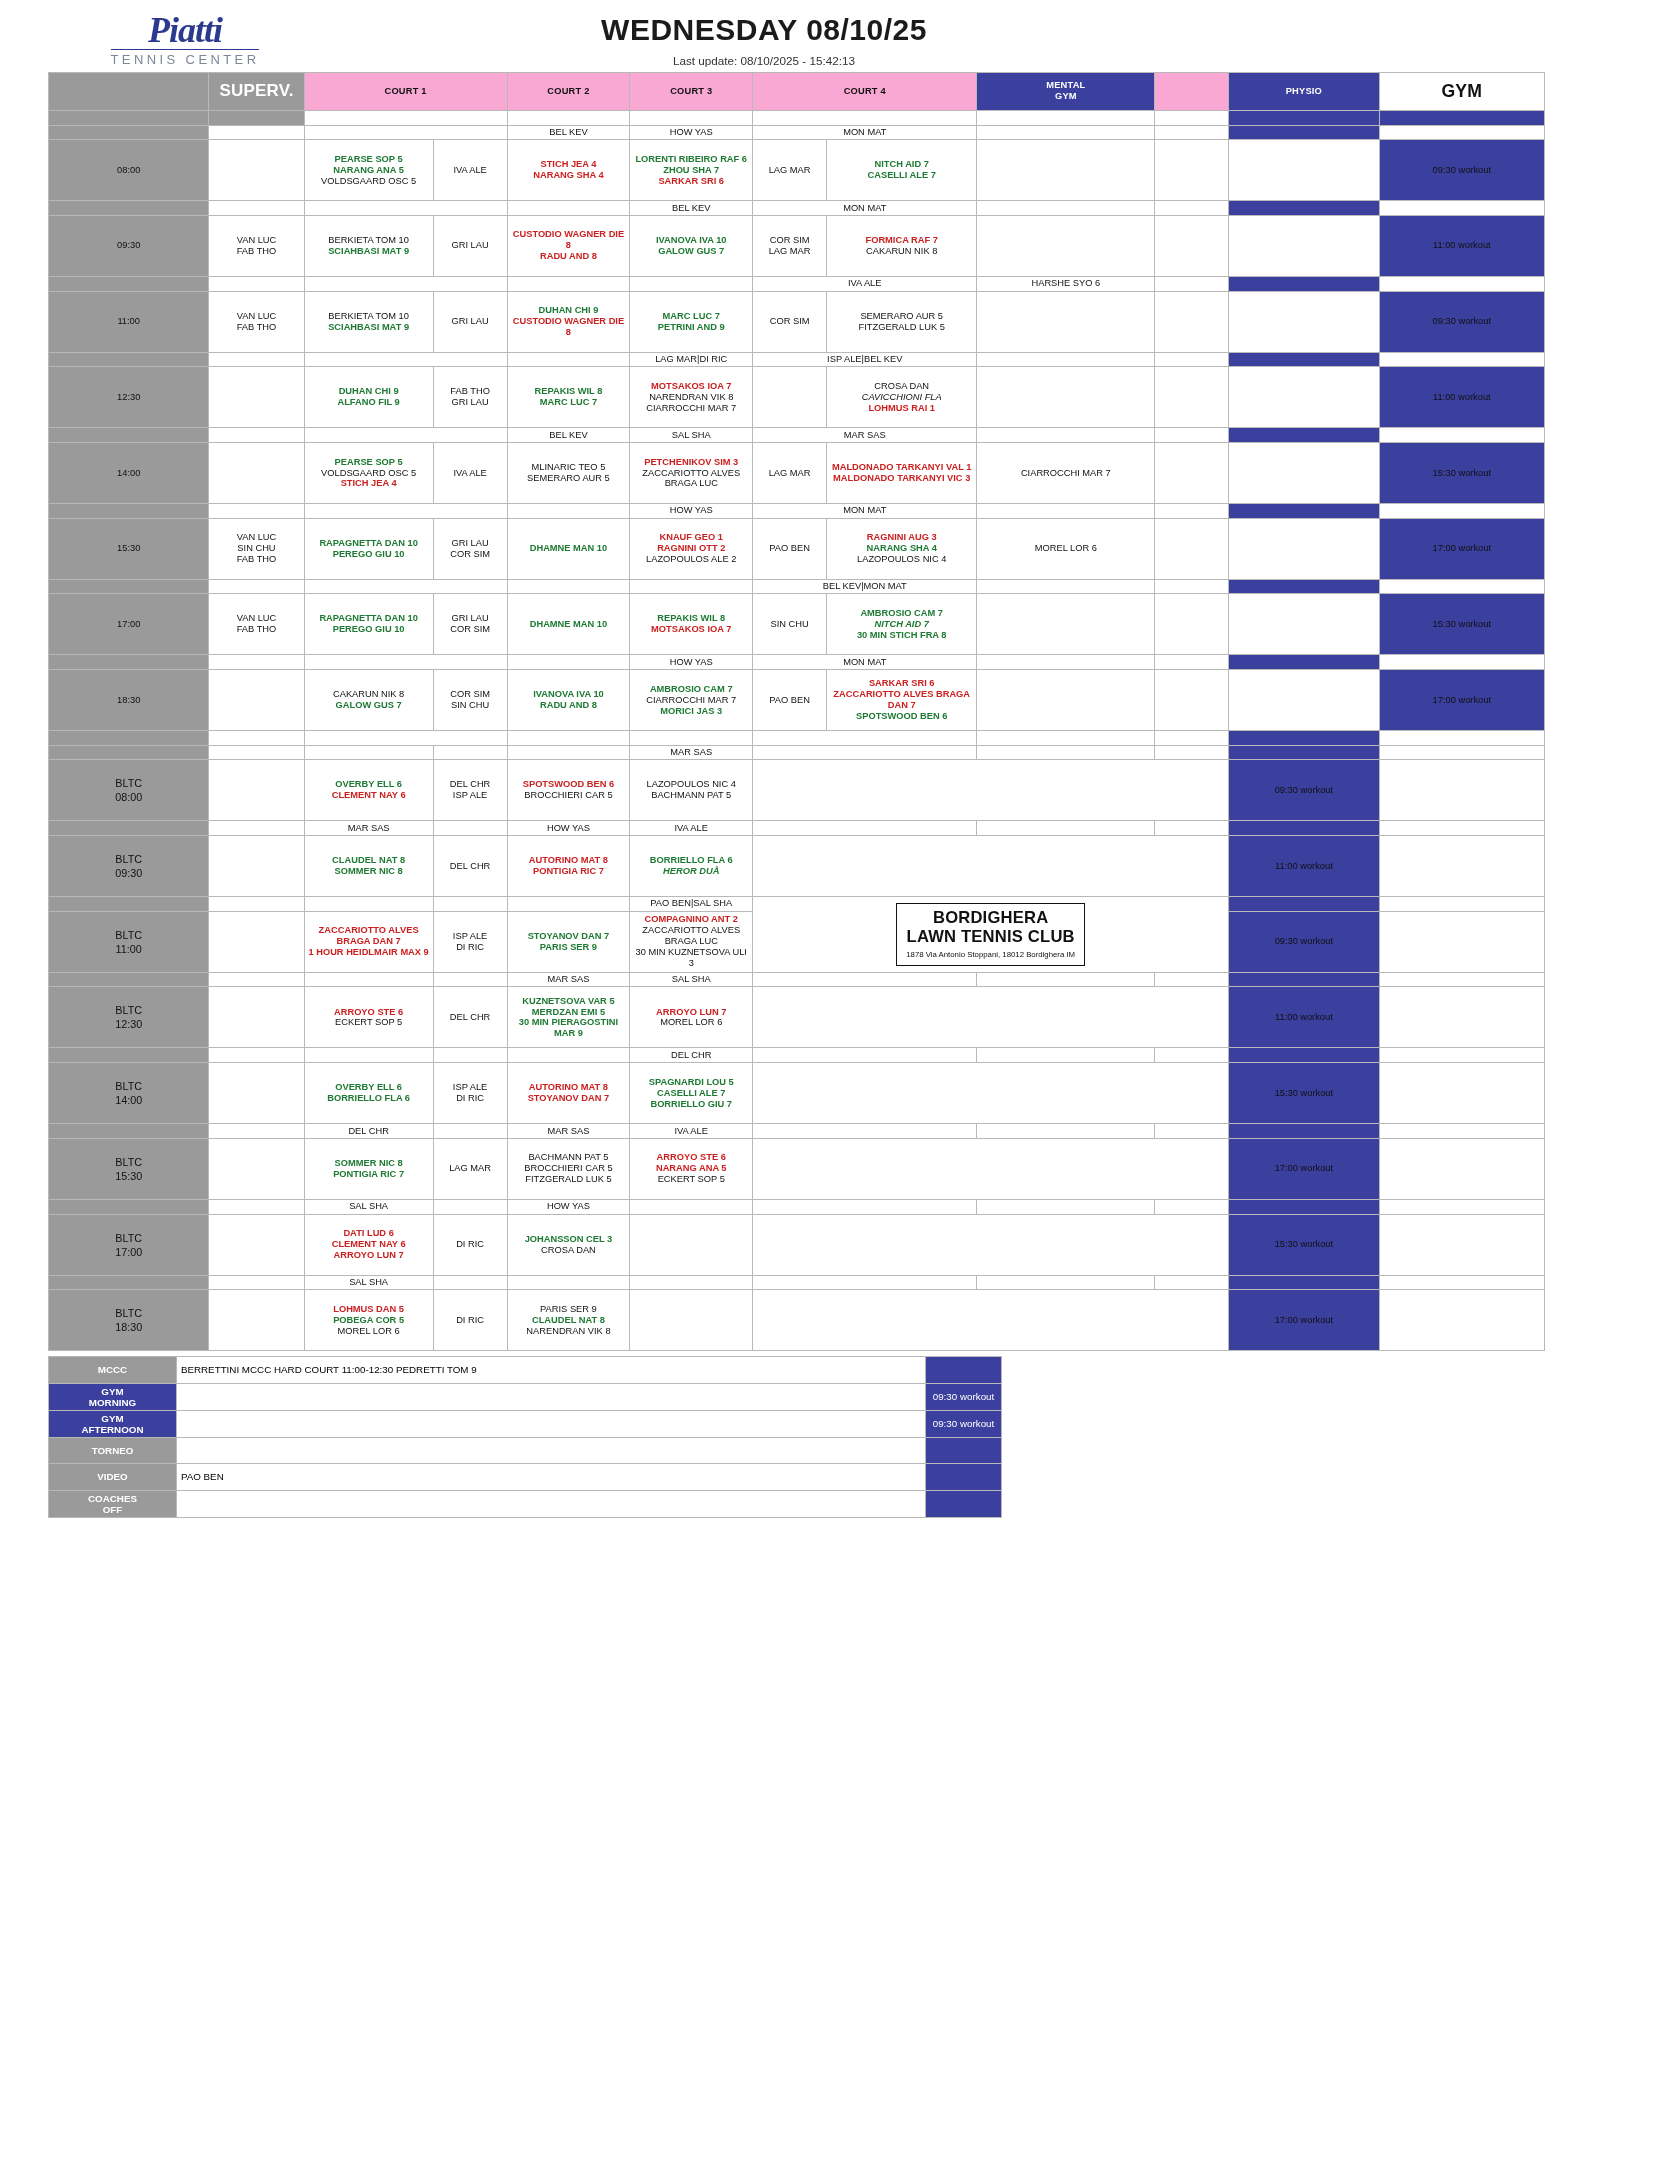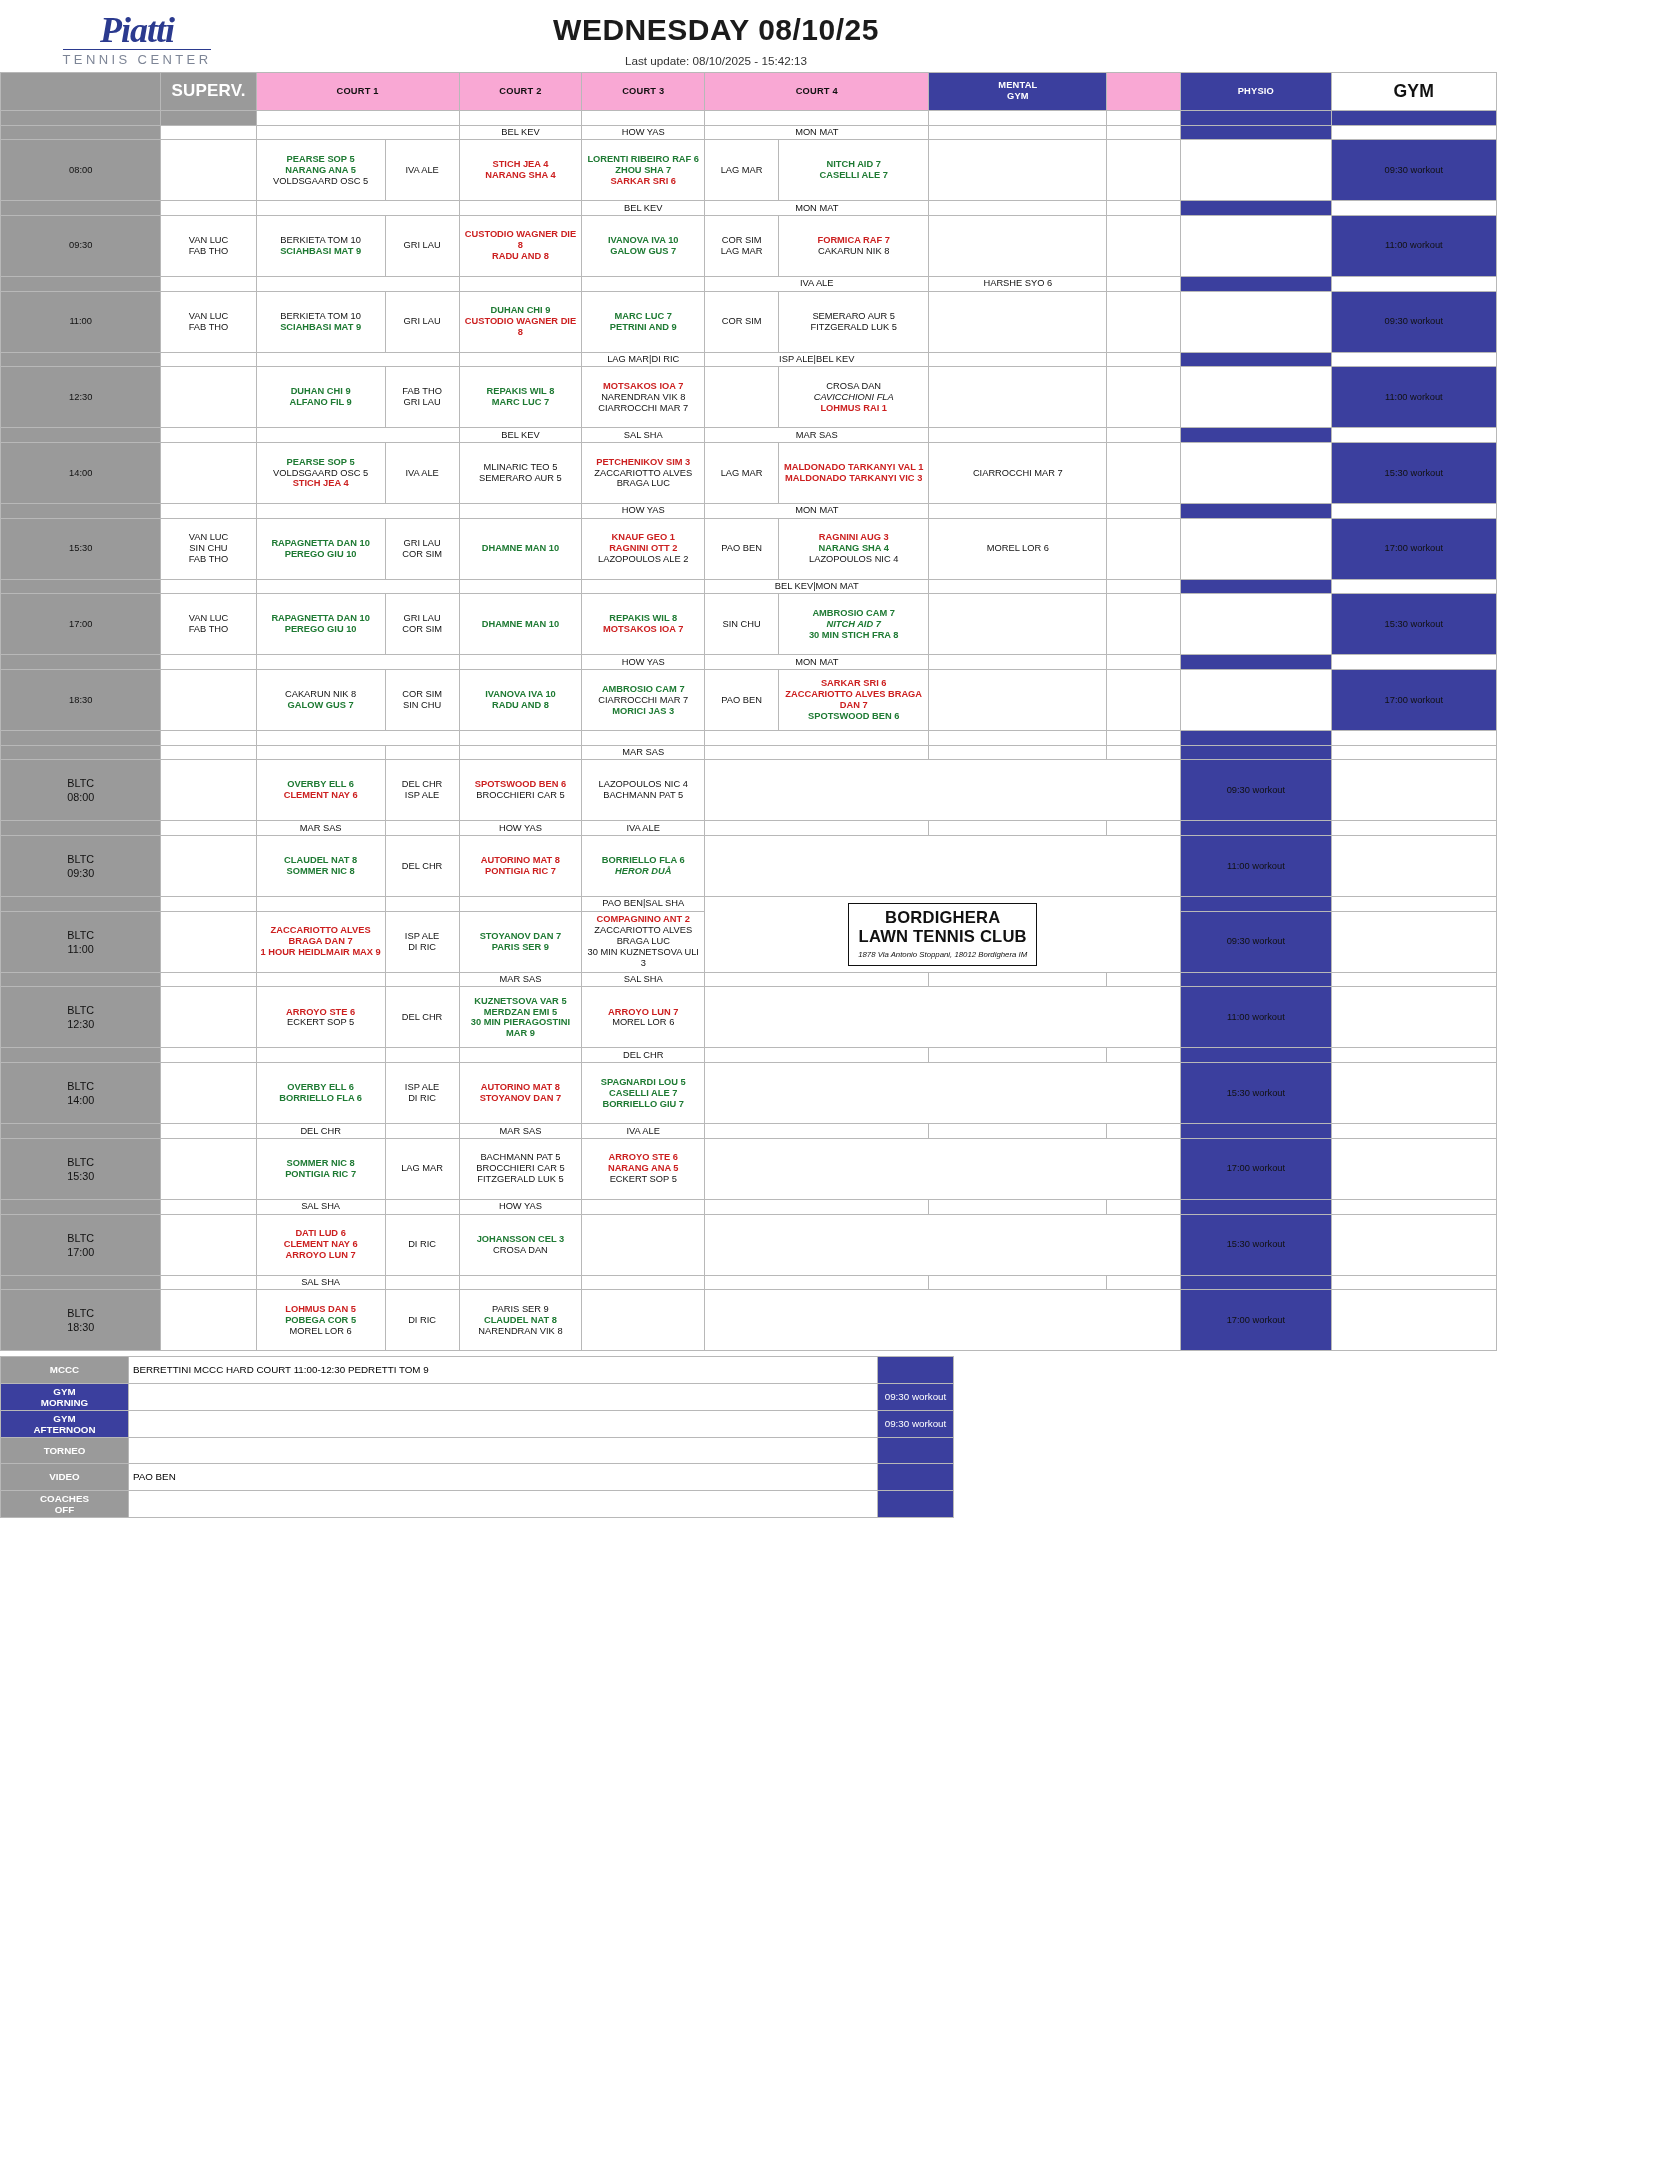--- a/index.html
+++ b/index.html
@@ -1,17 +1,17 @@
 <!DOCTYPE html>
 <html style="font-size:7.8px"><head>
 <meta charset="utf-8">
 <style>
   html,body{margin:0;padding:0;background:#ffffff;}
   body{font-family:"Liberation Sans", sans-serif; -webkit-font-smoothing:antialiased;}
-  .page{width:1432px; min-height:2183px; position:relative; background:#fff;}
+  .page{width:1432px; min-height:2183px; position:relative; background:#fff;padding-left:48px;}
 
   
   .topbar{display:flex; align-items:flex-start; padding:8.8px 0 4.9px 0;}
   .logo-wrap{width:274px; display:flex; justify-content:center; padding-top:4.9px;}
   .logo{ text-align:center; }
   .logo .brand{font-family:"Liberation Serif", serif; font-style:italic; font-weight:bold; font-size:36px; color:#2b3a8f; letter-spacing:-1px; line-height:0.9;}
   .logo .sub{font-size:13px; letter-spacing:3.4px; color:#7d8596; margin-top:2.9px; border-top:1.5px solid #2b3a8f; padding-top:2px;}
   .title-wrap{flex:1; text-align:center; padding-top:3.9px;}
   .title{font-size:30px; font-weight:bold; color:#1b1b1b; letter-spacing:0.5px;}
   .subtitle{font-size:11.7px; color:#333; margin-top:6.9px;}
@@ -51,21 +51,21 @@
 
   .green{color:#1e7a33; font-weight:bold;}
   .red{color:#cc1f1f; font-weight:bold;}
   .black{color:#111;}
   .ital{font-style:italic;}
   .nm{display:block;}
 
   
   .bltc-box{border:1px solid #111; background:#fff; padding:4.9px 8.8px; display:inline-block; text-align:center;}
   .bltc-box .l1{font-size:16.6px; font-weight:bold; letter-spacing:0.2px; line-height:1.12; color:#111;}
-  .bltc-box .l2{font-size:7.8px; font-style:italic; margin-top:4px; color:#111;}
+  .bltc-box .l2{font-size:7.8px; margin-top:4px; color:#111;}
 
   
   .footer{margin:4.9px auto 0 auto; width:1497px;}
   .footer td{border:0.5px solid #b8b8b8; font-size:9.8px; padding:2px 3.9px; height:21.5px;}
   .foot-label{background:#3b3f9e; color:#fff; font-weight:bold; text-align:center; width:128px; font-size:10.8px;}
   .foot-label.grey{background:#9a9a9a;}
   .foot-wide{text-align:left;}
   .foot-blue{background:#3b3f9e; color:#fff; text-align:center; font-size:9.3px; width:76px;}
   .foot-empty{background:#fff; border:none !important;}
   .thickline td{border-top:1.5px solid #6f6f6f;}

